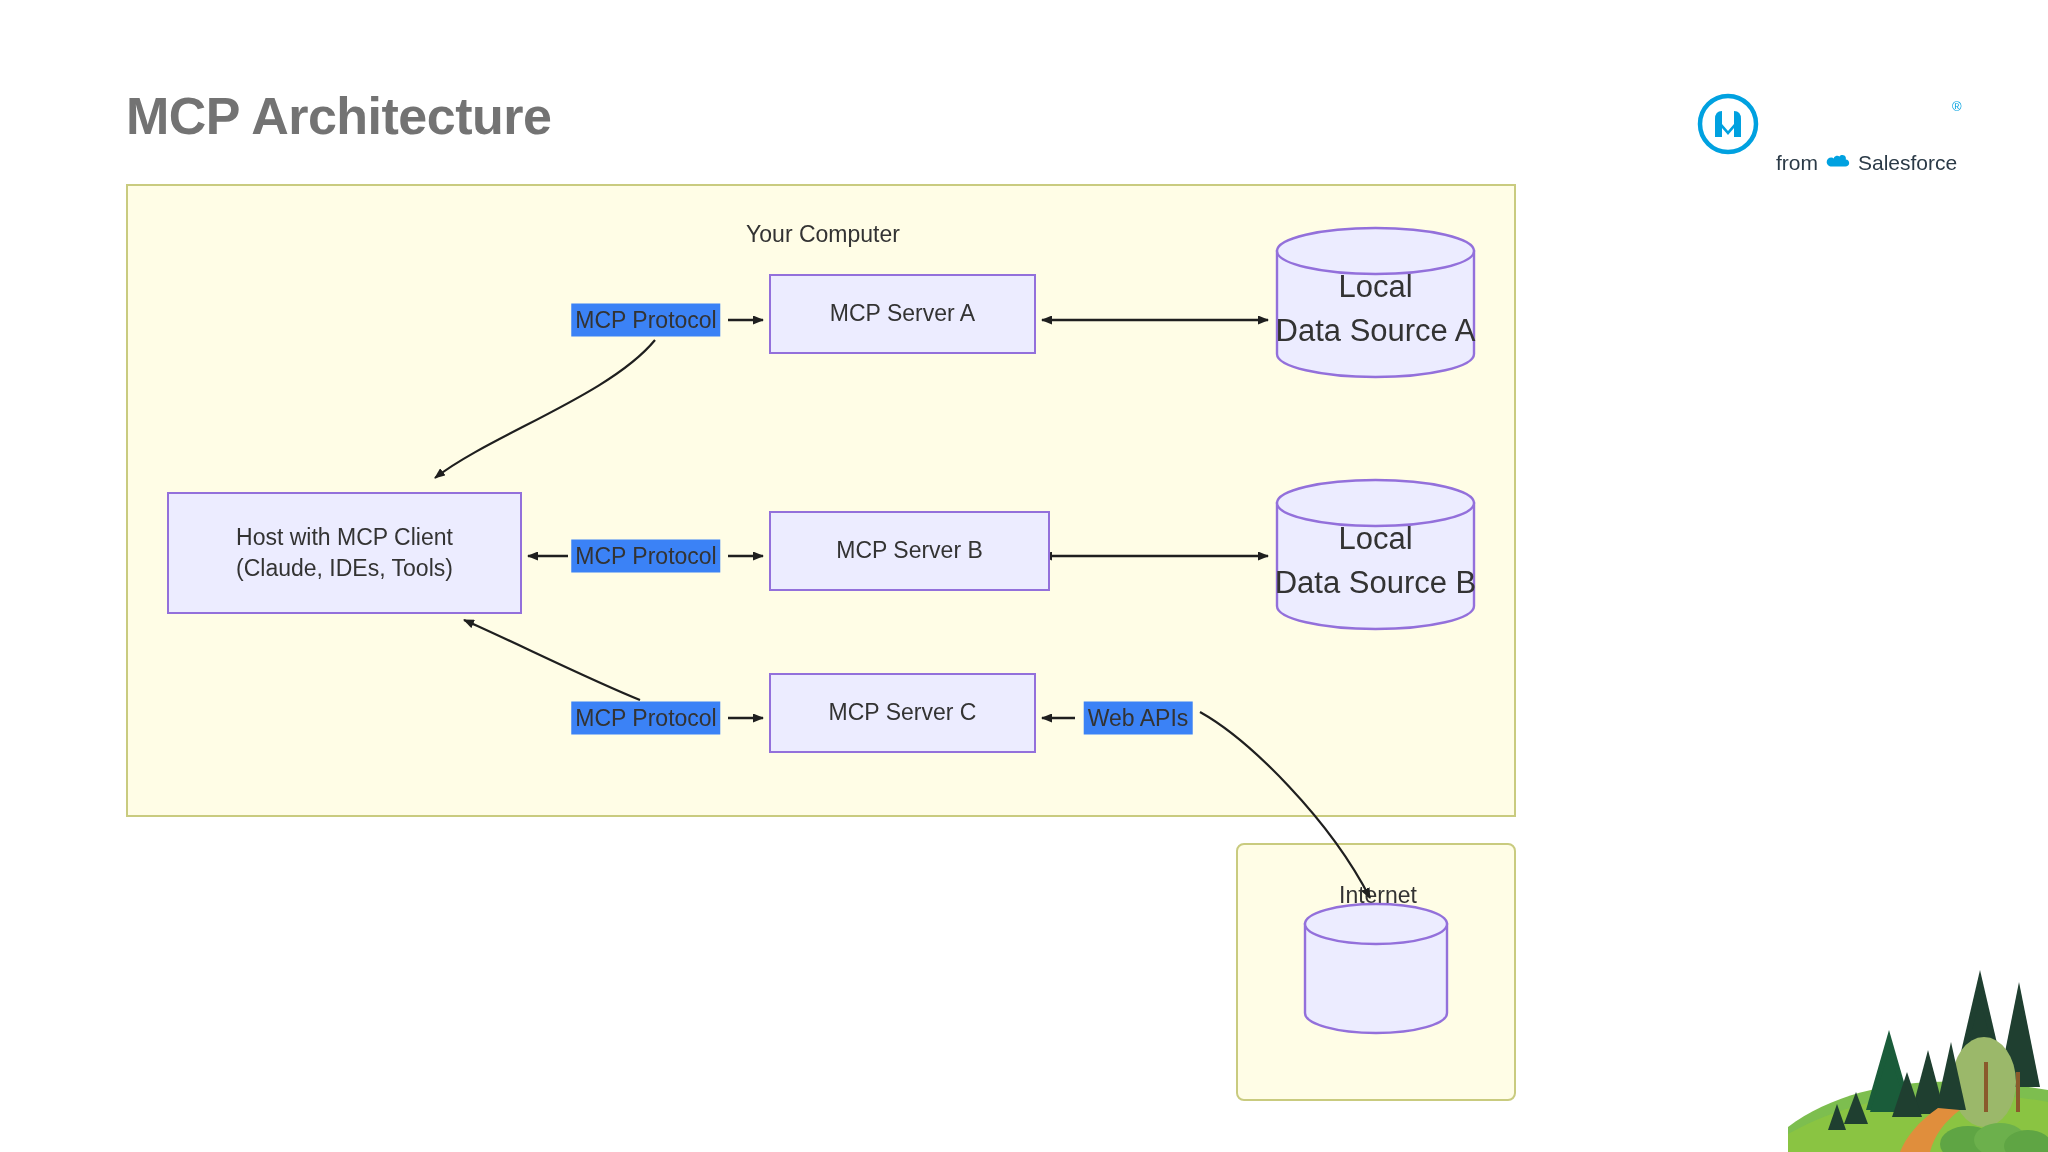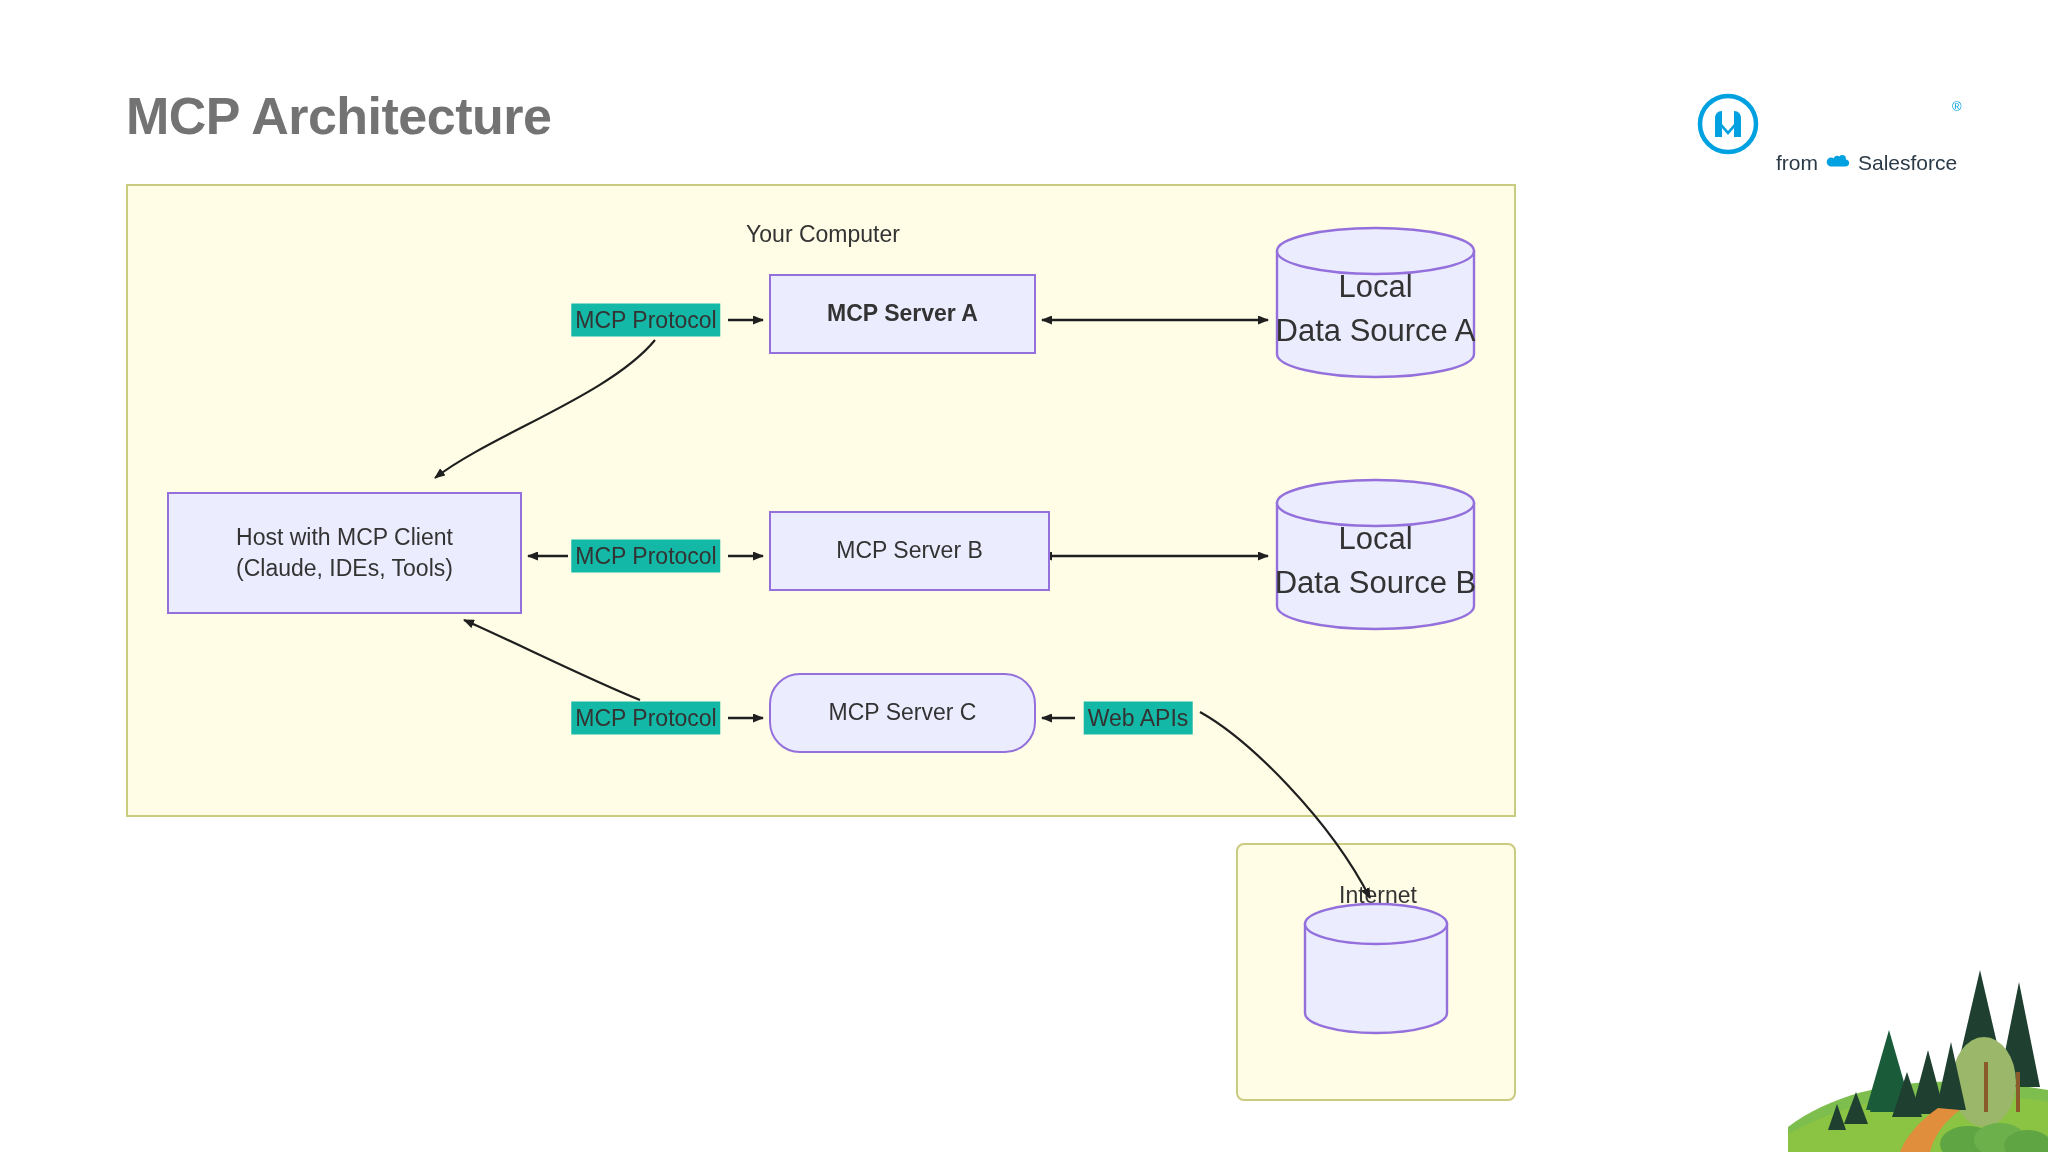--- a/index.html
+++ b/index.html
@@ -102,23 +102,23 @@
     display: flex;
     flex-direction: column;
     align-items: center;
     justify-content: center;
     font-size: 23px;
     color: #333333;
     line-height: 1.35;
     text-align: center;
   }
   #node-host     { left: 167px; top: 492px; width: 355px; height: 122px; }
-  #node-server-a { left: 769px; top: 274px; width: 267px; height: 80px; font-weight: bold; }
+  #node-server-a { left: 769px; top: 274px; width: 267px; height: 80px; }
   #node-server-b { left: 769px; top: 511px; width: 281px; height: 80px; }
-  #node-server-c { left: 769px; top: 673px; width: 267px; height: 80px; border-radius: 31px; }
+  #node-server-c { left: 769px; top: 673px; width: 267px; height: 80px; }
 
   
   .cylinder {
     position: absolute;
     width: 203px;
     height: 155px;
   }
   #cyl-ds-a { left: 1274px; top: 225px; }
   #cyl-ds-b { left: 1274px; top: 477px; }
   #cyl-remote-c { left: 1302px; top: 902px; width: 148px; height: 133px; }
@@ -133,21 +133,21 @@
     text-align: center;
     font-size: 31px;
     color: #333333;
     line-height: 1.45;
     pointer-events: none;
   }
 
   
   .edge-label {
     position: absolute;
-    background: #14b8a6;
+    background: #3b82f6;
     font-size: 23px;
     color: #333333;
     padding: 3px 4px;
     white-space: nowrap;
     transform: translate(-50%, -50%);
   }
   #edge-label-a { left: 646px; top: 320px; }
   #edge-label-b { left: 646px; top: 556px; }
   #edge-label-c { left: 646px; top: 718px; }
   #edge-label-web { left: 1138px; top: 718px; }

